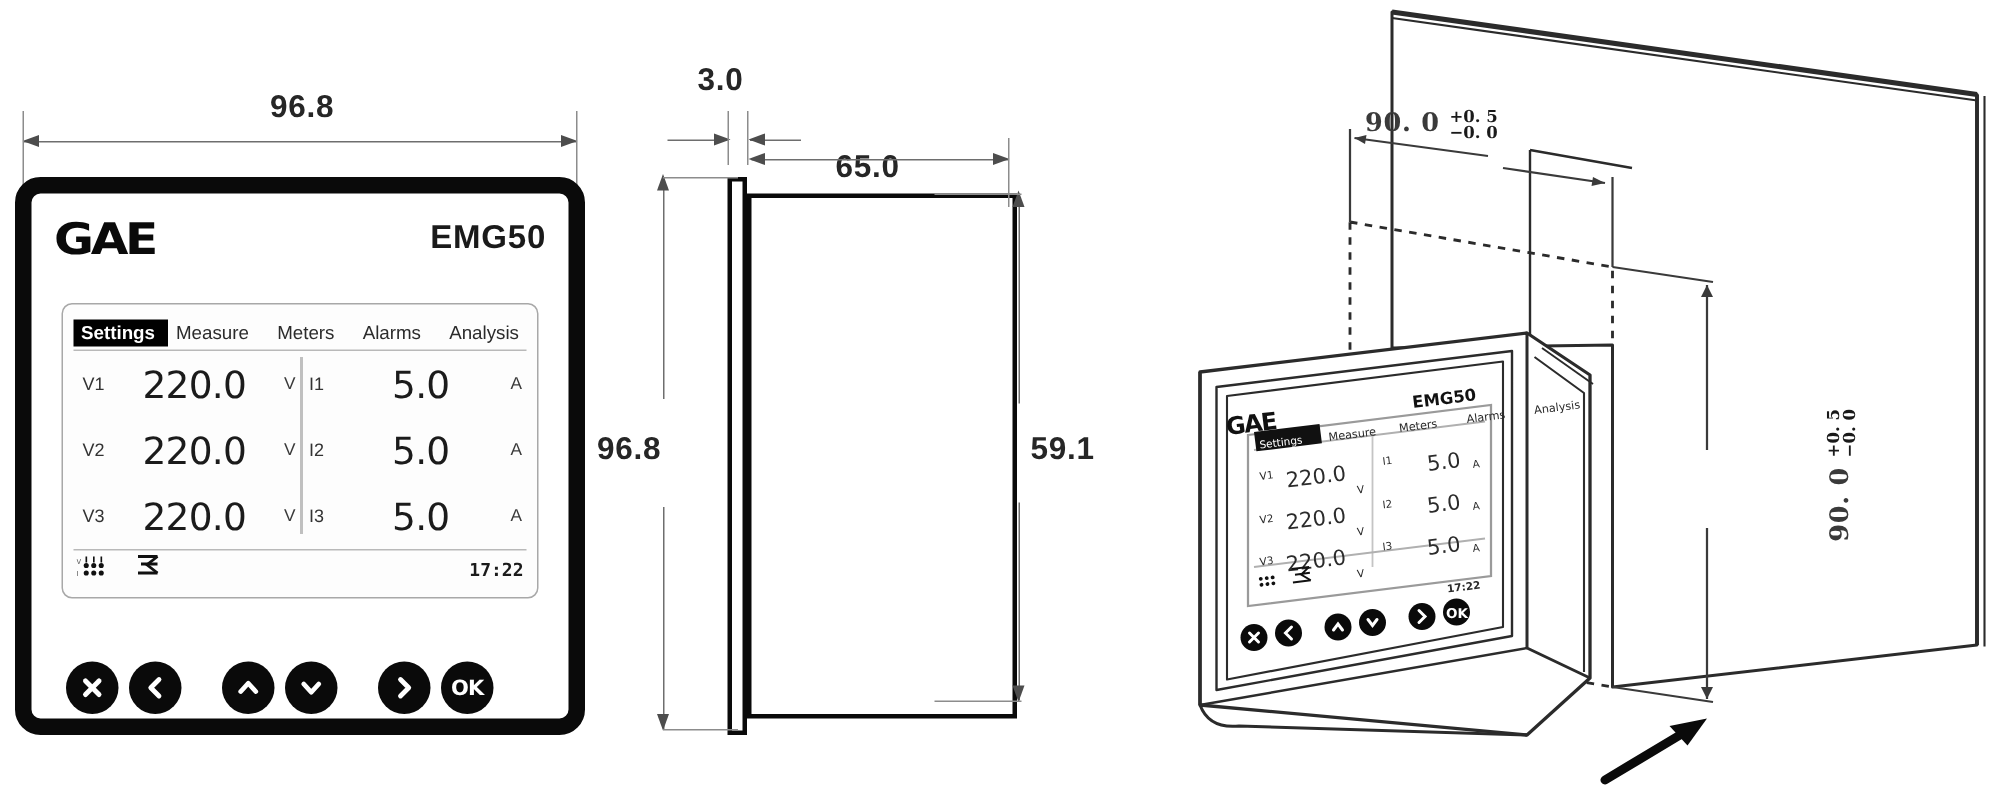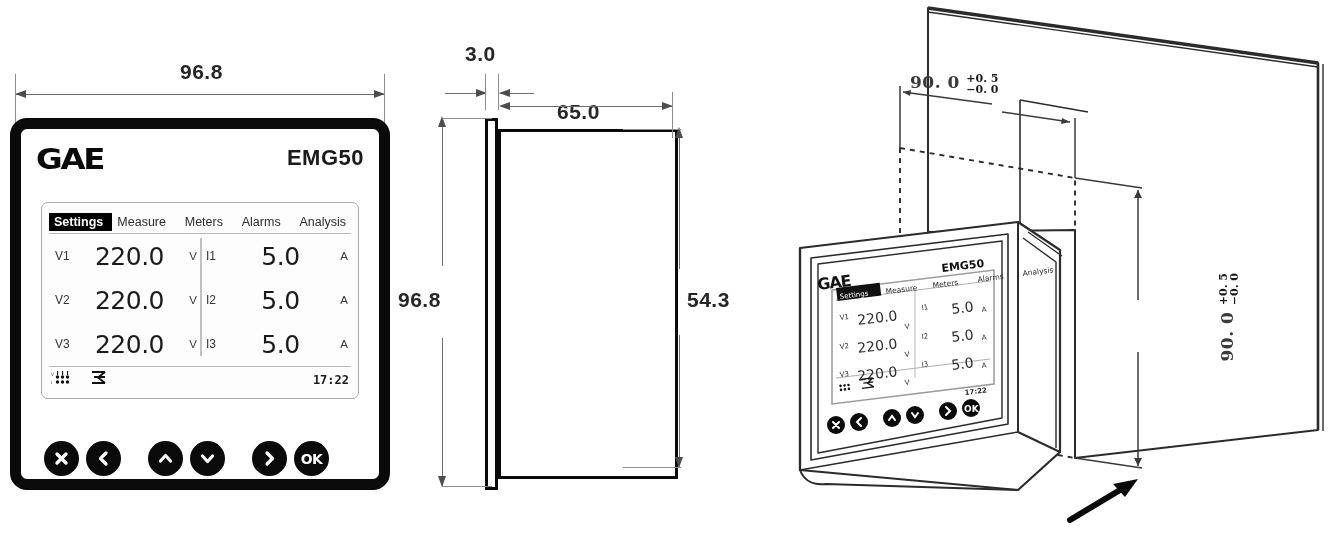--- a/index.html
+++ b/index.html
@@ -236,21 +236,21 @@
   <div class="abs dimtext" style="left:0;top:178px;">96.8</div>
   <div class="abs dimlineV" style="left:44px;top:8px;width:1.4px;height:148px;"></div>
   <div class="abs dimlineV" style="left:44px;top:228px;width:1.4px;height:148px;"></div>
   <div class="arrowU" style="left:40px;top:6px;"></div>
   <div class="arrowD" style="left:40px;top:366px;"></div>
   <div class="abs extline hext" style="left:44px;top:8px;width:50px;"></div>
   <div class="abs extline hext" style="left:44px;top:376px;width:50px;"></div>
 </div>
 
 <div class="abs" style="left:665px;top:120px;width:100px;height:370px;">
-  <div class="abs dimtext" style="left:22px;top:168px;">54.3</div>
+  <div class="abs dimtext" style="left:22px;top:168px;">59.1</div>
   <div class="abs dimlineV" style="left:14px;top:9px;width:1.4px;height:140px;"></div>
   <div class="abs dimlineV" style="left:14px;top:215px;width:1.4px;height:132px;"></div>
   <div class="arrowU" style="left:10px;top:7px;"></div>
   <div class="arrowD" style="left:10px;top:337px;"></div>
   <div class="abs extline hext" style="left:-42px;top:9px;width:58px;"></div>
   <div class="abs extline hext" style="left:-42px;top:347px;width:58px;"></div>
 </div>
 
 <div class="abs" id="iso-view">
   <svg width="558" height="540" viewBox="0 0 558 540">

